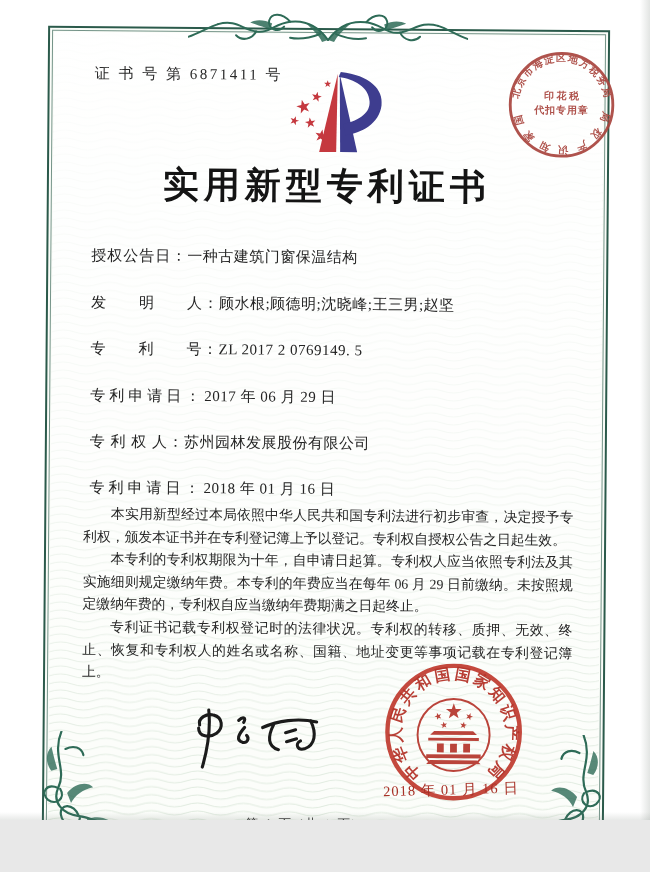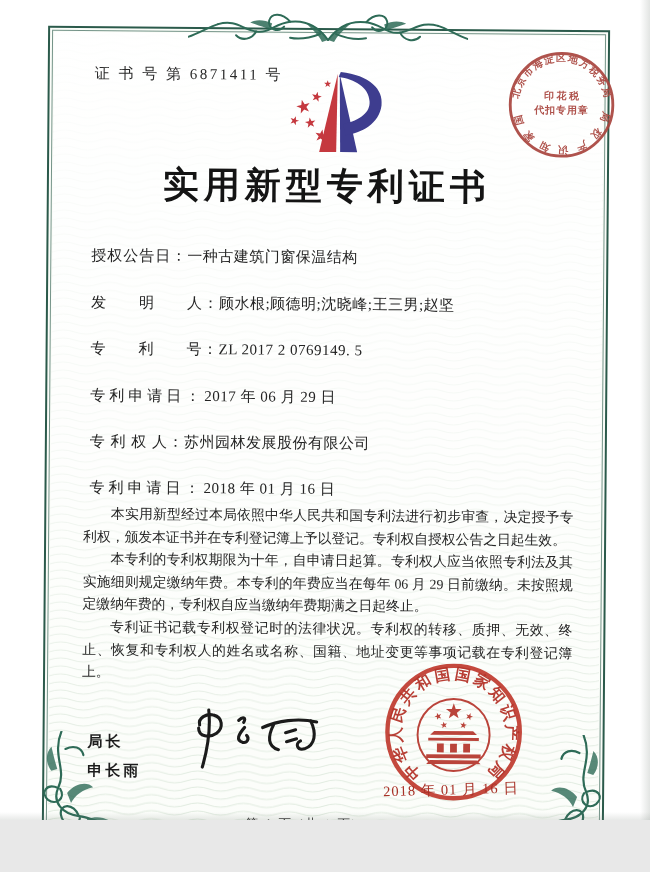--- a/index.html
+++ b/index.html
@@ -157,24 +157,20 @@
     <div class="field-row r6">
       <span class="label ls">专利申请日：</span><span class="value">2018 年 01 月 16 日</span>
     </div>
 
     <div class="paragraphs">
       <p>本实用新型经过本局依照中华人民共和国专利法进行初步审查，决定授予专利权，颁发本证书并在专利登记簿上予以登记。专利权自授权公告之日起生效。</p>
       <p>本专利的专利权期限为十年，自申请日起算。专利权人应当依照专利法及其实施细则规定缴纳年费。本专利的年费应当在每年 06 月 29 日前缴纳。未按照规定缴纳年费的，专利权自应当缴纳年费期满之日起终止。</p>
       <p>专利证书记载专利权登记时的法律状况。专利权的转移、质押、无效、终止、恢复和专利权人的姓名或名称、国籍、地址变更等事项记载在专利登记簿上。</p>
     </div>
 
-    <div class="signer">
-      <div>局长</div>
-      <div>申长雨</div>
-    </div>
 
     <svg class="signature" width="160" height="80" viewBox="0 0 160 80">
       <g fill="none" stroke="#1b1b1b" stroke-width="3.1" stroke-linecap="round">
         <path d="M17,31 C15,24 24,19 31,21 C40,23 41,34 34,39 C27,44 16,43 16,34"></path>
         <path d="M26,16 C28,34 25,55 20,73"></path>
         <path d="M56,26 C60,22 64,23 61,28"></path>
         <path d="M62,33 C56,40 53,46 60,48 C65,49 67,44 64,41"></path>
         <path d="M80,33 C95,26 115,23 134,27"></path>
         <path d="M91,30 C85,42 85,52 96,55"></path>
         <path d="M128,26 C134,38 133,50 122,54 C115,56 112,49 118,46"></path>

